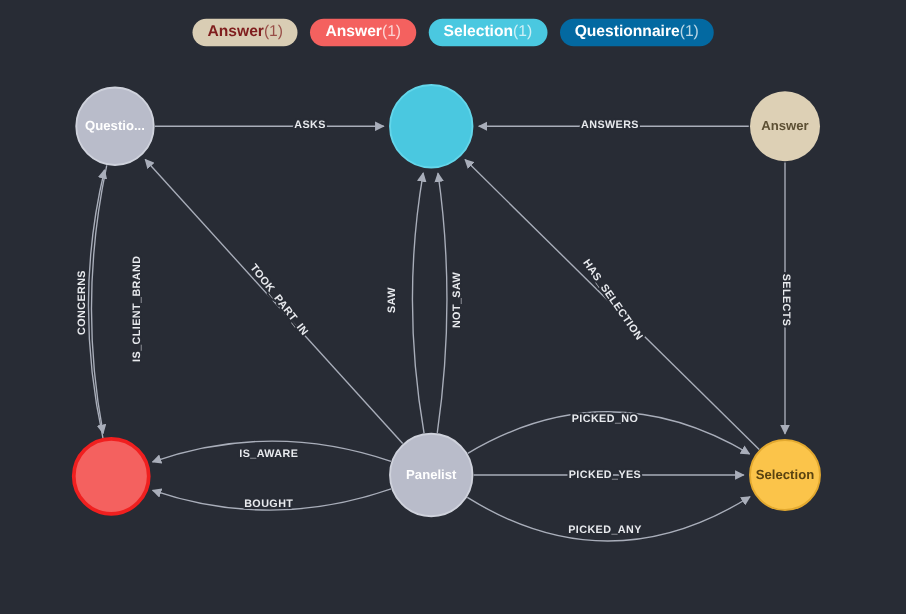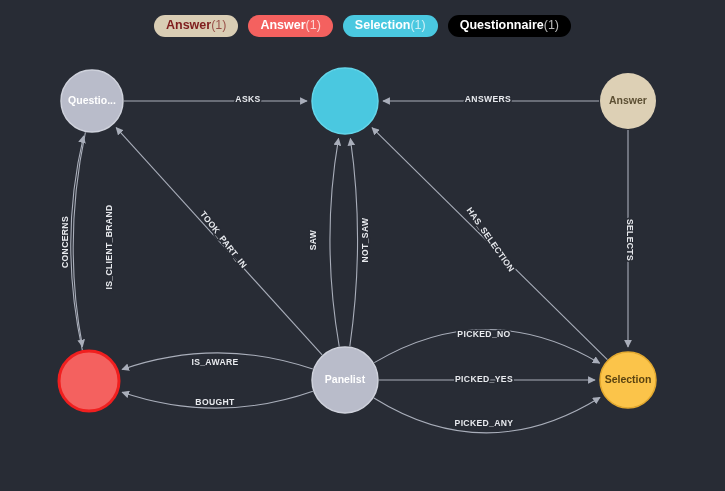--- a/index.html
+++ b/index.html
@@ -78,21 +78,21 @@
     user-select: none;
   }
 </style>
 </head>
 <body style="background: rgb(40, 44, 53);">
 
 <div id="legend">
     <div class="chip" style="background: rgb(217, 205, 180); color: #7f1d1d; text-align: right;"><span>Answer</span><span class="cnt">(1)</span></div>
     <div class="chip" style="background: rgb(244, 97, 95); color: rgb(255, 255, 255);"><span>Answer</span><span class="cnt">(1)</span></div>
     <div class="chip" style="background: rgb(74, 200, 224); color: rgb(255, 255, 255);"><span>Selection</span><span class="cnt">(1)</span></div>
-    <div class="chip" style="background: #000000; color: rgb(255, 255, 255); text-align: right;"><span>Questionnaire</span><span class="cnt">(1)</span></div>
+    <div class="chip" style="background: #0369a1; color: rgb(255, 255, 255); text-align: right;"><span>Questionnaire</span><span class="cnt">(1)</span></div>
   </div>
 
 <div id="graph">
   <svg width="725" height="491" viewBox="0 0 725 491">
     <defs>
       <marker id="arrow" viewBox="0 0 10 10" refX="9" refY="5" markerWidth="7" markerHeight="7" orient="auto-start-reverse">
         <path d="M 0 0 L 10 5 L 0 10 z" fill="#a9aeba"></path>
       </marker>
     </defs>
     <g id="edges-layer">

